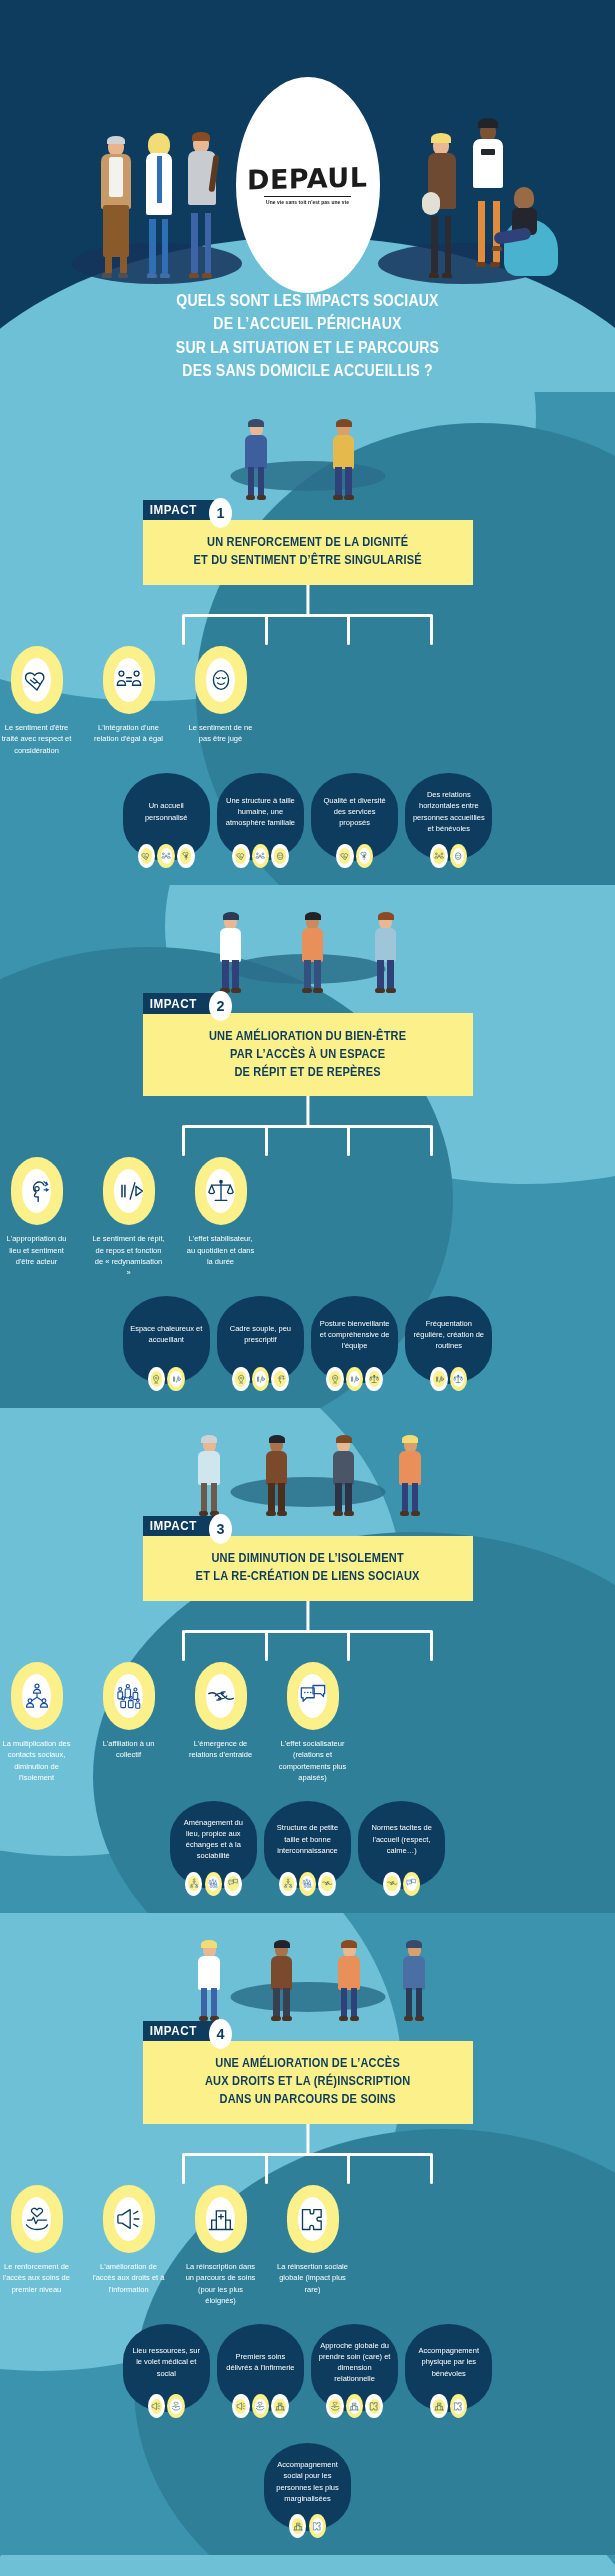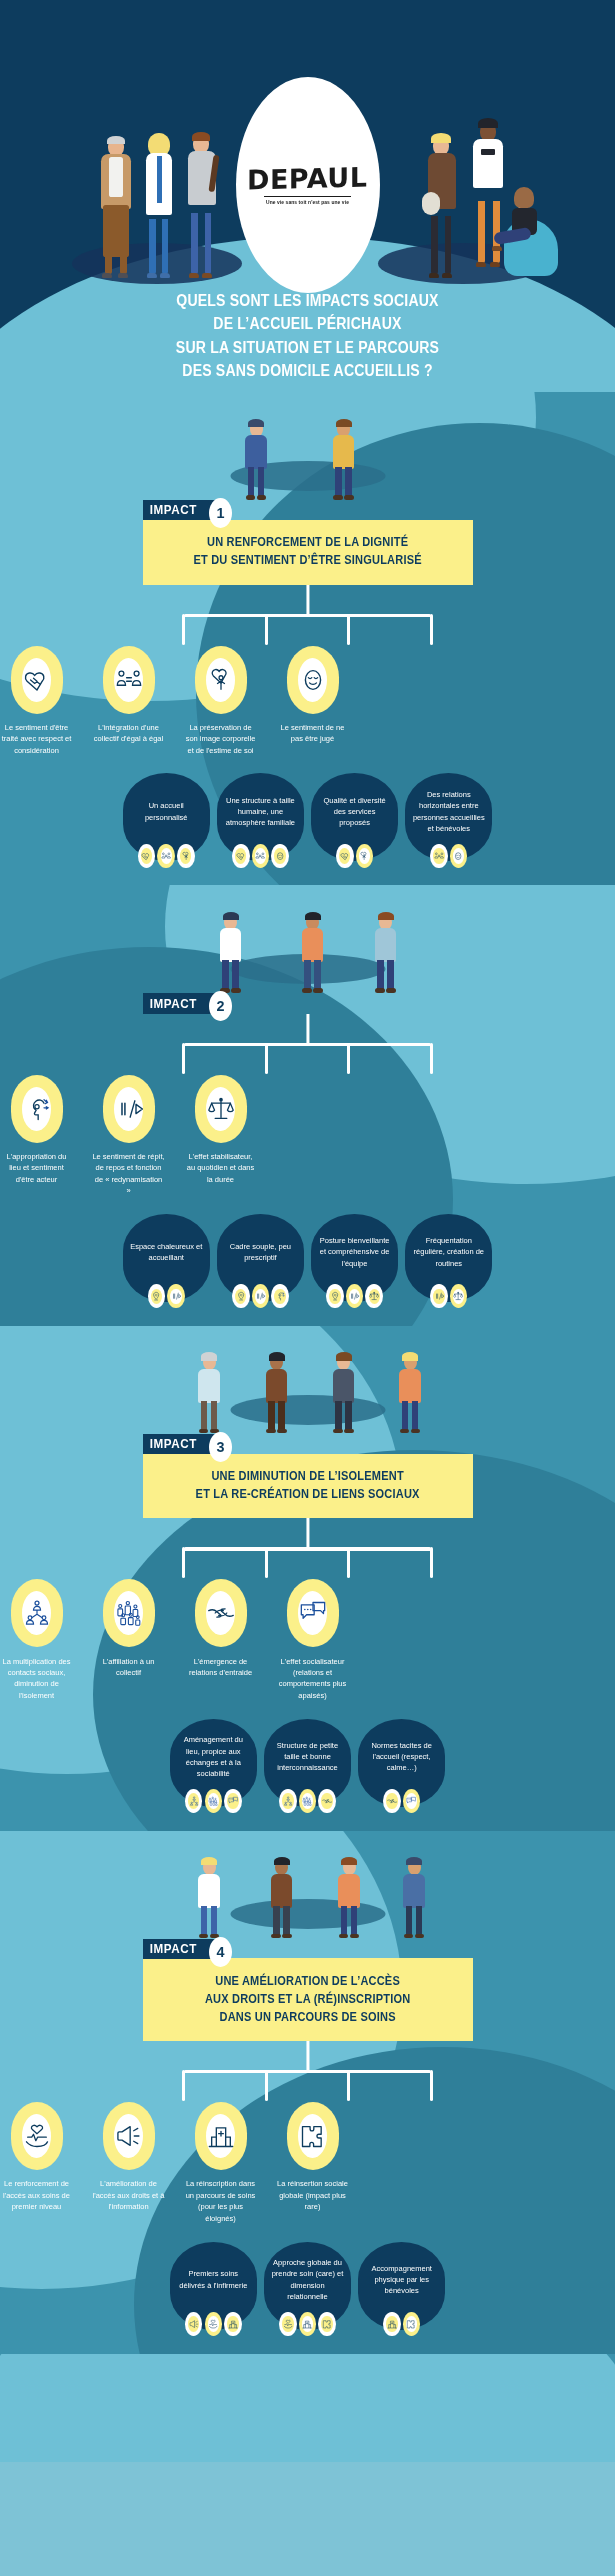--- a/index.html
+++ b/index.html
@@ -385,32 +385,21 @@
           <div class="bubble">
          <div class="inner-oval"></div>
             <svg width="28" height="28" viewBox="0 0 48 48">
               <circle cx="11" cy="13" r="4.2" fill="none" stroke="#0d3c5e" stroke-width="2.2"></circle>
               <path d="M4 33c0-5 3-8 7-8s7 3 7 8z" fill="none" stroke="#0d3c5e" stroke-width="2.2"></path>
               <circle cx="37" cy="13" r="4.2" fill="none" stroke="#0d3c5e" stroke-width="2.2"></circle>
               <path d="M30 33c0-5 3-8 7-8s7 3 7 8z" fill="none" stroke="#0d3c5e" stroke-width="2.2"></path>
               <path d="M20 20h8M20 26h8" stroke="#0d3c5e" stroke-width="2.6" stroke-linecap="round"></path>
             </svg>
        </div>
-       <div class="node-label">L'intégration d'une collectif d'égal à égal</div>
-        </div>
-        <div class="node">
-          <div class="bubble">
-         <div class="inner-oval"></div>
-            <svg width="28" height="28" viewBox="0 0 48 48">
-              <path d="M24 29 11 17c-4-4-2-10 3-10.8 3-.5 5.4.8 6.8 3 1.4-2.2 3.8-3.5 6.8-3 5 .8 7 6.8 3 10.8L24 29z" fill="none" stroke="#0d3c5e" stroke-width="2.3"></path>
-              <circle cx="24" cy="20" r="3.3" fill="none" stroke="#0d3c5e" stroke-width="2.2"></circle>
-              <path d="M24 24v16M18 30l6-4 6 4" fill="none" stroke="#0d3c5e" stroke-width="2.2" stroke-linecap="round"></path>
-            </svg>
-       </div>
-       <div class="node-label">La préservation de son image corporelle et de l'estime de soi</div>
+       <div class="node-label">L'intégration d'une relation d'égal à égal</div>
         </div>
         <div class="node">
           <div class="bubble">
          <div class="inner-oval"></div>
             <svg width="28" height="28" viewBox="0 0 48 48">
               <ellipse cx="24" cy="24" rx="13" ry="16" fill="none" stroke="#0d3c5e" stroke-width="2.4"></ellipse>
               <path d="M16 20c1.6 2 4.4 2 6 0M26 20c1.6 2 4.4 2 6 0" stroke="#0d3c5e" stroke-width="2.2" fill="none" stroke-linecap="round"></path>
               <path d="M18 29c3 3.5 9 3.5 12 0" stroke="#0d3c5e" stroke-width="2.2" fill="none" stroke-linecap="round"></path>
             </svg>
        </div>
@@ -557,21 +546,25 @@
         <div style="position: relative; width: 29px; height: 82px; margin: 0px 1px; left: 47px; z-index: 3;">
           <div style="position:absolute;left:8.2px;top:3.1px;width:13px;height:15.5px;border-radius:48%;background:#e8b894"></div>
        <div style="position:absolute;left:6.7px;top:0.5px;width:16px;height:8.2px;border-radius:50% 50% 0 0;background:#8a4b22"></div>
        <div style="position:absolute;left:3.6px;top:17px;width:21.6px;height:34px;border-radius:5.7px 5.7px 2.1px 2.1px;background:#9fc6d8"></div>
        <div style="position:absolute;left:6.2px;top:49px;width:6.7px;height:29px;background:#2f4178"></div>
        <div style="position:absolute;left:16px;top:49px;width:6.7px;height:29px;background:#2f4178"></div>
        <div style="position:absolute;left:4.1px;top:77px;width:9.8px;height:4.6px;border-radius:2.6px;background:#4a3322"></div>
        <div style="position:absolute;left:15px;top:77px;width:9.8px;height:4.6px;border-radius:2.6px;background:#4a3322"></div>
         </div>
       </div>
-      <div class="impact-head"><div style="position: relative; display: inline-block;"><div class="impact-tag">IMPACT</div><div class="impact-num">2</div></div></div>
+      <div class="impact-head"><div style="position: relative; display: inline-block;"><div class="impact-tag">IMPACT</div><div class="impact-num">2</div></div><div class="impact-title">
+          <div>UNE AMÉLIORATION DU BIEN-ÊTRE</div>
+          <div>PAR L’ACCÈS À UN ESPACE</div>
+          <div>DE RÉPIT ET DE REPÈRES</div>
+        </div></div>
       <div class="tree">
         <div class="stem"></div>
     <div class="bar" style="left:184px;width:247px;"></div>
         <div class="drop" style="left:182px;height:31px;"></div>
         <div class="drop" style="left:265px;height:31px;"></div>
         <div class="drop" style="left:347px;height:31px;"></div>
         <div class="drop" style="left:430px;height:31px;"></div>
       </div>
       <div class="nodes">
         <div class="node">
@@ -1049,38 +1042,60 @@
             <svg width="28" height="28" viewBox="0 0 48 48">
               <path d="M6 8h13v4a3.2 3.2 0 106.4 0V8H38v13h-4a3.2 3.2 0 100 6.4h4V42H25v-4a3.2 3.2 0 10-6.4 0v4H6z" fill="none" stroke="#0d3c5e" stroke-width="2.3" stroke-linejoin="round"></path>
             </svg>
        </div>
        <div class="node-label">La réinsertion sociale globale (impact plus rare)</div>
         </div>
       </div>
       <div class="darkrow">
         <div class="dark-item">
           <div class="dark-oval">
-            <span>Premiers soins délivrés à l'infirmerie</span>
+            <span>Lieu ressources, sur le volet médical et social</span>
           </div>
        <div class="mini-icons">
          <div class="mini ">
               <div class="mini-bg"></div>
               <svg width="10.3" height="10.3" viewBox="0 0 48 48">
                 <path d="M5 19v10a2 2 0 002 2h5l14 9V8L12 17H7a2 2 0 00-2 2z" fill="none" stroke="#0d3c5e" stroke-width="2.3" stroke-linejoin="round"></path>
                 <path d="M32 15l7-4M33 24h8M32 33l7 4" stroke="#0d3c5e" stroke-width="2.2" stroke-linecap="round"></path>
               </svg>
             </div>
             <div class="mini y">
               <div class="mini-bg"></div>
               <svg width="10.3" height="10.3" viewBox="0 0 48 48">
                 <path d="M24 20 16 13c-3-2.6-1.4-7 2.4-7.4 2-.2 3.6.6 5.6 2.6 2-2 3.6-2.8 5.6-2.6 3.8.4 5.4 4.8 2.4 7.4L24 20z" fill="none" stroke="#0d3c5e" stroke-width="2.2"></path>
                 <path d="M8 26h7l3-5 4 11 3-6h15" fill="none" stroke="#0d3c5e" stroke-width="2.2" stroke-linecap="round" stroke-linejoin="round"></path>
                 <path d="M6 34c5 6 10 8 18 8s16-2 18-8" fill="none" stroke="#0d3c5e" stroke-width="2.3" stroke-linecap="round"></path>
               </svg>
             </div>
+       </div>
+        </div>
+        <div class="dark-item">
+          <div class="dark-oval">
+            <span>Premiers soins délivrés à l'infirmerie</span>
+          </div>
+       <div class="mini-icons">
+         <div class="mini ">
+              <div class="mini-bg"></div>
+              <svg width="10.3" height="10.3" viewBox="0 0 48 48">
+                <path d="M5 19v10a2 2 0 002 2h5l14 9V8L12 17H7a2 2 0 00-2 2z" fill="none" stroke="#0d3c5e" stroke-width="2.3" stroke-linejoin="round"></path>
+                <path d="M32 15l7-4M33 24h8M32 33l7 4" stroke="#0d3c5e" stroke-width="2.2" stroke-linecap="round"></path>
+              </svg>
+            </div>
+            <div class="mini y">
+              <div class="mini-bg"></div>
+              <svg width="10.3" height="10.3" viewBox="0 0 48 48">
+                <path d="M24 20 16 13c-3-2.6-1.4-7 2.4-7.4 2-.2 3.6.6 5.6 2.6 2-2 3.6-2.8 5.6-2.6 3.8.4 5.4 4.8 2.4 7.4L24 20z" fill="none" stroke="#0d3c5e" stroke-width="2.2"></path>
+                <path d="M8 26h7l3-5 4 11 3-6h15" fill="none" stroke="#0d3c5e" stroke-width="2.2" stroke-linecap="round" stroke-linejoin="round"></path>
+                <path d="M6 34c5 6 10 8 18 8s16-2 18-8" fill="none" stroke="#0d3c5e" stroke-width="2.3" stroke-linecap="round"></path>
+              </svg>
+            </div>
             <div class="mini ">
               <div class="mini-bg"></div>
               <svg width="10.3" height="10.3" viewBox="0 0 48 48">
                 <path d="M16 42V10h16v32" fill="none" stroke="#0d3c5e" stroke-width="2.3"></path>
                 <path d="M24 16v8M20 20h8" stroke="#0d3c5e" stroke-width="2.3" stroke-linecap="round"></path>
                 <path d="M8 42V26h8M40 42V26h-8M4 42h40" fill="none" stroke="#0d3c5e" stroke-width="2.3" stroke-linecap="round"></path>
               </svg>
             </div>
        </div>
         </div>
@@ -1126,20 +1141,43 @@
                 <path d="M8 42V26h8M40 42V26h-8M4 42h40" fill="none" stroke="#0d3c5e" stroke-width="2.3" stroke-linecap="round"></path>
               </svg>
             </div>
             <div class="mini y">
               <div class="mini-bg"></div>
               <svg width="10.3" height="10.3" viewBox="0 0 48 48">
                 <path d="M6 8h13v4a3.2 3.2 0 106.4 0V8H38v13h-4a3.2 3.2 0 100 6.4h4V42H25v-4a3.2 3.2 0 10-6.4 0v4H6z" fill="none" stroke="#0d3c5e" stroke-width="2.3" stroke-linejoin="round"></path>
               </svg>
             </div>
        </div>
+        </div>
+      </div>
+      <div class="darkrow" style="margin-top: 25px;">
+        <div class="dark-item">
+          <div class="dark-oval">
+            <span>Accompagnement social pour les personnes les plus marginalisées</span>
+          </div>
+         <div class="mini-icons">
+           <div class="mini ">
+              <div class="mini-bg"></div>
+              <svg width="10.3" height="10.3" viewBox="0 0 48 48">
+                <path d="M16 42V10h16v32" fill="none" stroke="#0d3c5e" stroke-width="2.3"></path>
+                <path d="M24 16v8M20 20h8" stroke="#0d3c5e" stroke-width="2.3" stroke-linecap="round"></path>
+                <path d="M8 42V26h8M40 42V26h-8M4 42h40" fill="none" stroke="#0d3c5e" stroke-width="2.3" stroke-linecap="round"></path>
+              </svg>
+            </div>
+            <div class="mini y">
+              <div class="mini-bg"></div>
+              <svg width="10.3" height="10.3" viewBox="0 0 48 48">
+                <path d="M6 8h13v4a3.2 3.2 0 106.4 0V8H38v13h-4a3.2 3.2 0 100 6.4h4V42H25v-4a3.2 3.2 0 10-6.4 0v4H6z" fill="none" stroke="#0d3c5e" stroke-width="2.3" stroke-linejoin="round"></path>
+              </svg>
+            </div>
+         </div>
         </div>
       </div>
     </section>
     <section class="band" style="background: rgb(60, 147, 173); overflow: hidden;">
       <div class="blob" style="background: rgb(110, 192, 214); width: 670px; height: 361px; left: -31px; top: -103px;"></div>
       <div class="illus">
         <div style="position: relative; width: 29px; height: 82px; margin: 0px 1px; left: -26px; z-index: 5;">
        
        
        

